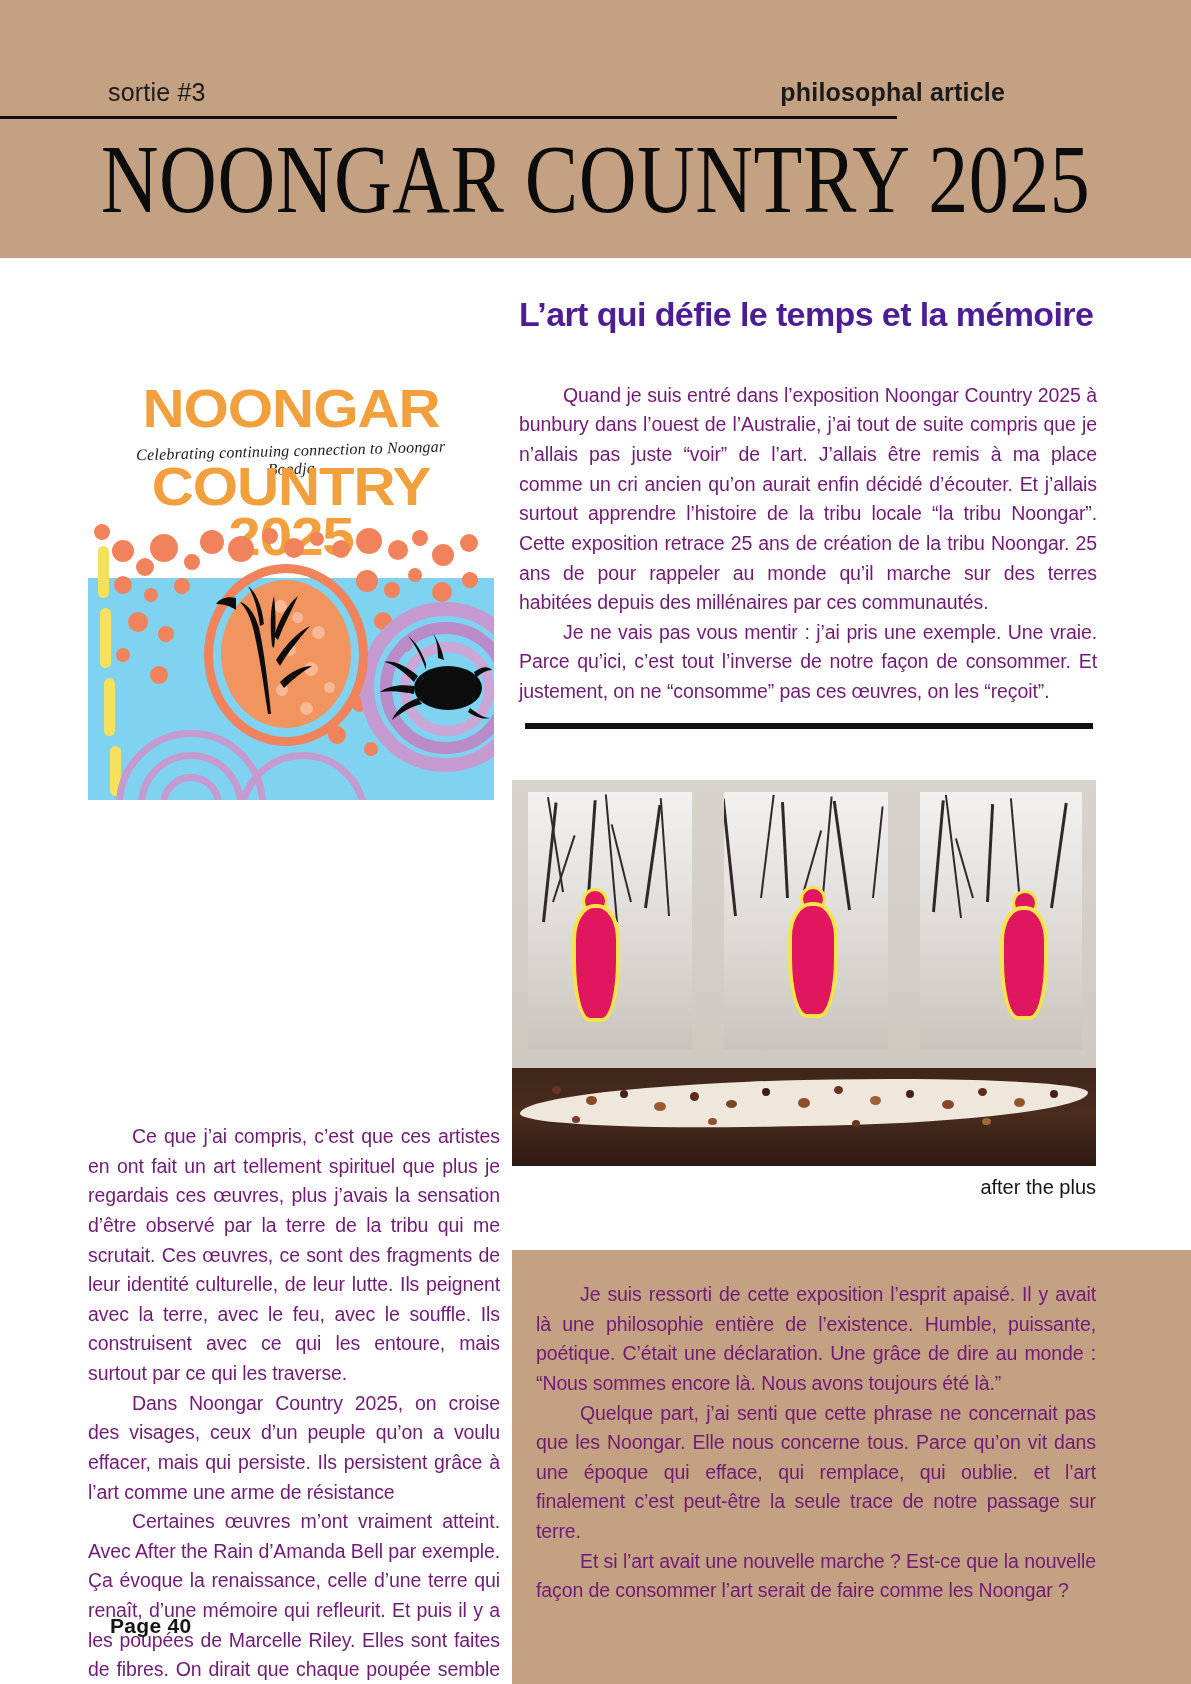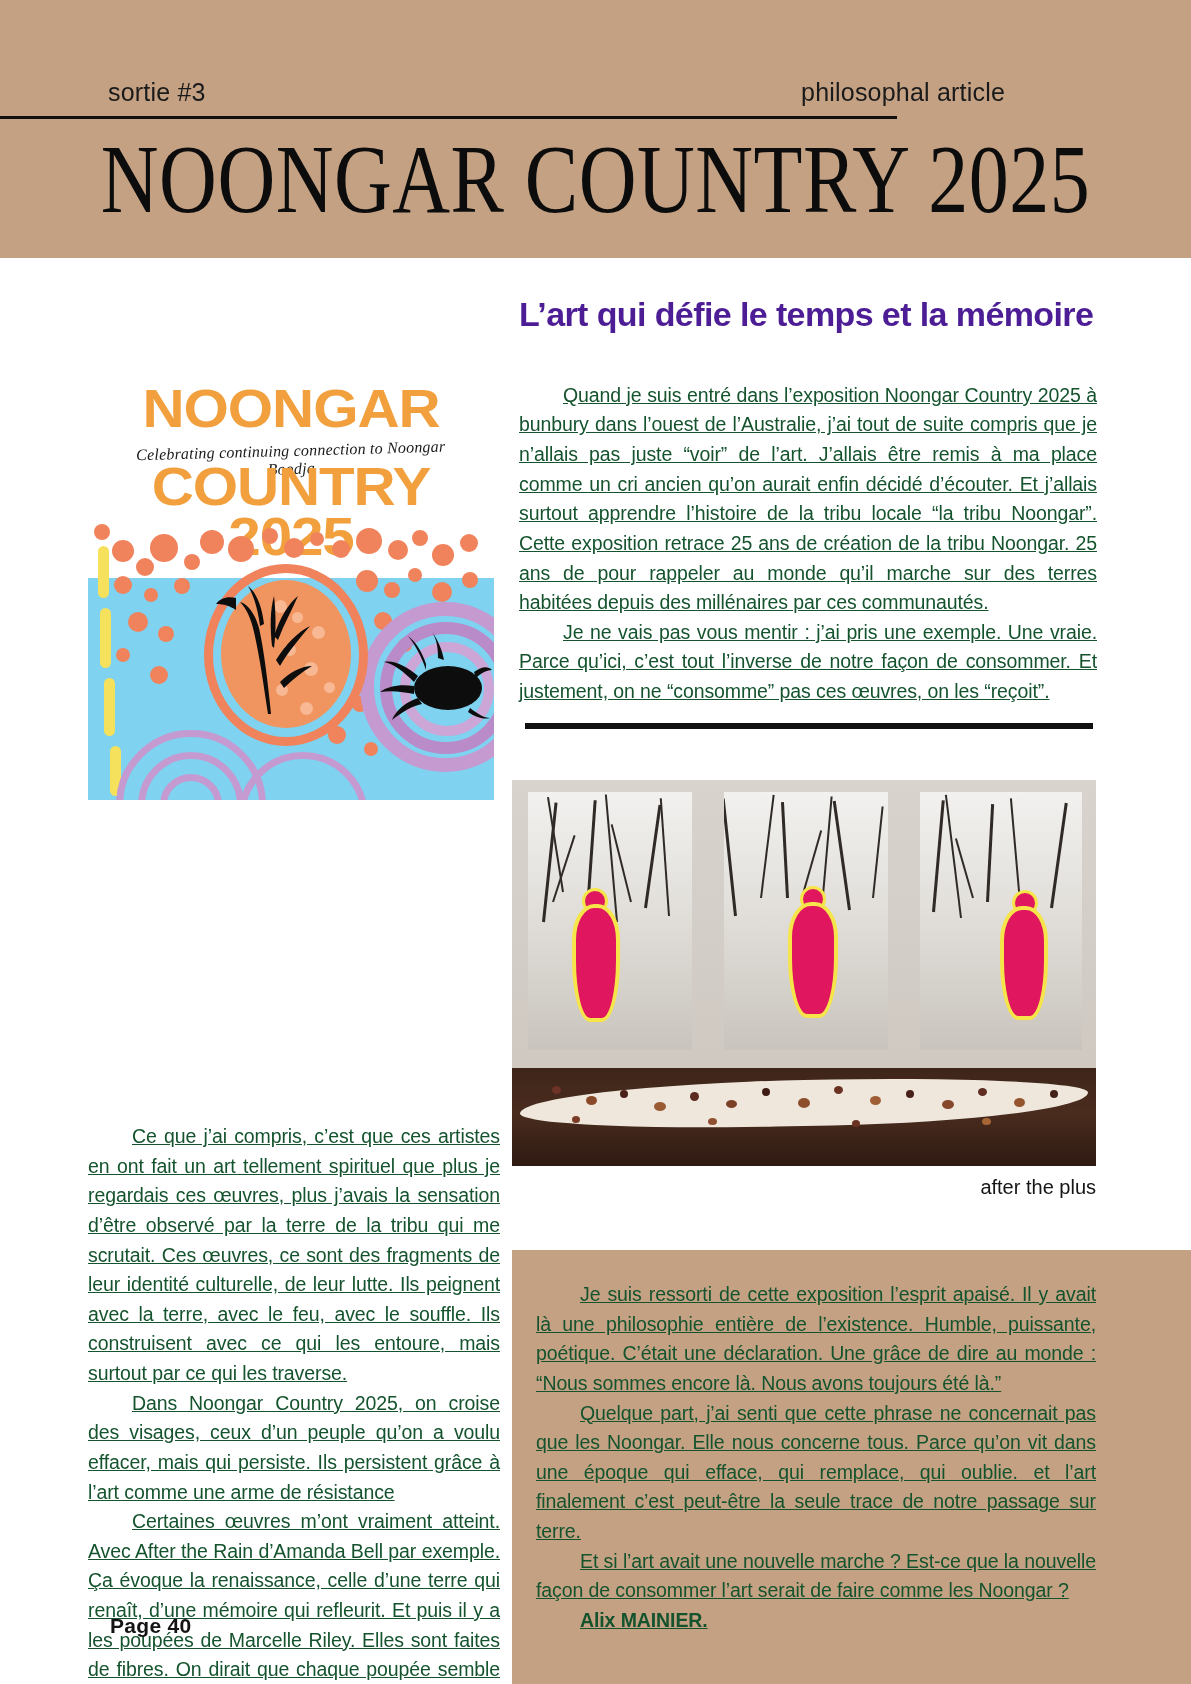--- a/index.html
+++ b/index.html
@@ -19,21 +19,21 @@
   }
   .masthead-row {
     position:absolute; left:0; top:78px; width:1191px; height:44px;
   }
   .issue-label {
     position:absolute; left:108px; top:0;
     font-size:25px; letter-spacing:.2px; color:#1a1a1a;
   }
   .section-label {
     position:absolute; right:186px; top:0;
-    font-size:25px; letter-spacing:.2px; color:#1a1a1a;
+    font-size:25px; letter-spacing:.2px; color:#1a1a1a;font-weight:bold;
   }
   .masthead-rule {
     position:absolute; left:0; top:116px; width:897px; height:3px;
     background:#111;
   }
   .mag-title {
     position:absolute; left:0; top:128px; width:1191px;
     text-align:center;
     font-family:"Liberation Serif", serif;
     font-size:80px; line-height:1.06; letter-spacing:.5px;
@@ -87,21 +87,21 @@
   .oval-fill {
     position:absolute; left:133px; top:64px; width:130px; height:148px;
     background:#f0955f; border-radius:50%;
   }
   .lightdot { position:absolute; border-radius:50%; background:#f7b893; }
   .crab { position:absolute; right:2px; top:116px; width:118px; height:104px; }
   .plant { position:absolute; left:126px; top:64px; width:118px; height:136px; }
 
   .body-text {
     font-size:19.5px; line-height:1.52; text-align:justify;
-    color:#14532d; letter-spacing:-.1px;text-decoration:underline;
+    color:#701a75; letter-spacing:-.1px;
   }
   .body-text p { text-indent:44px; margin:0; }
   .left-body { position:absolute; left:88px; top:1122px; width:412px; }
   .page-num {
     position:absolute; left:110px; top:1614px;
     font-size:21px; font-weight:bold; letter-spacing:.3px;
   }
 
   
   .right-col { position:absolute; left:519px; top:294px; width:578px; }
@@ -358,15 +358,14 @@
   <div class="pebble" style="left:470px;top:338px;width:9px;height:7px;background:#a86636;"></div>
 </div>
 
 <div class="caption">after the plus</div>
 
 <div class="tan-panel">
   <div class="tan-inner body-text">
     <p>Je suis ressorti de cette exposition l’esprit apaisé. Il y avait là une philosophie entière de l’existence. Humble, puissante, poétique. C’était une déclaration. Une grâce de dire au monde : “Nous sommes encore là. Nous avons toujours été là.”</p>
     <p>Quelque part, j’ai senti que cette phrase ne concernait pas que les Noongar. Elle nous concerne tous. Parce qu’on vit dans une époque qui efface, qui remplace, qui oublie. et l’art finalement c’est peut-être la seule trace de notre passage sur terre.</p>
     <p>Et si l’art avait une nouvelle marche ? Est-ce que la nouvelle façon de consommer l’art serait de faire comme les Noongar ?</p>
-    <p class="byline">Alix MAINIER.</p>
   </div>
 </div>
 
 </body></html>

